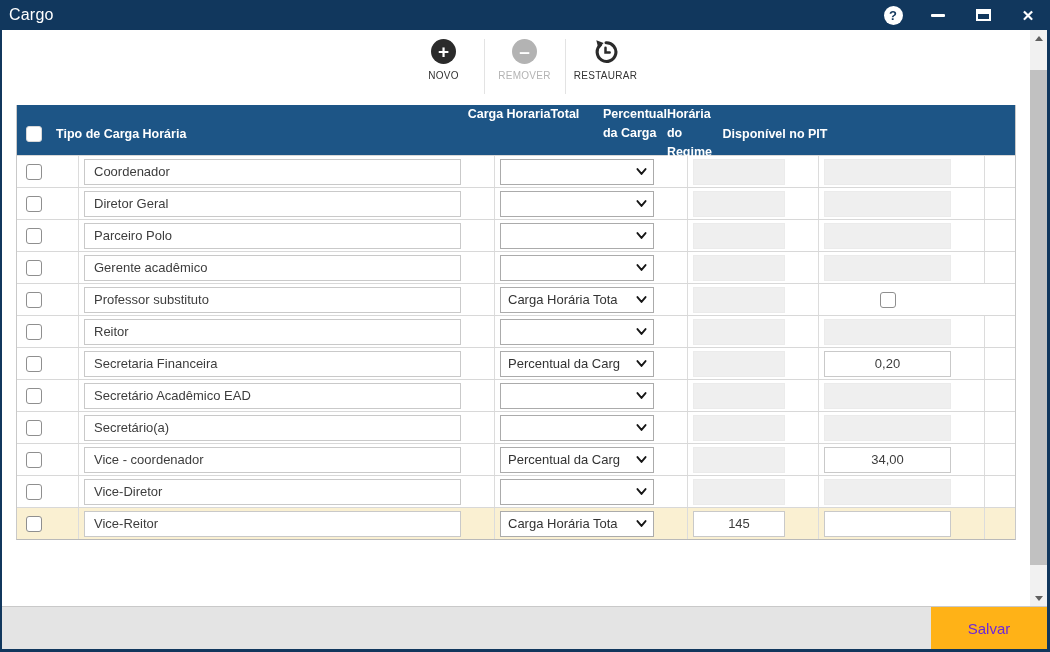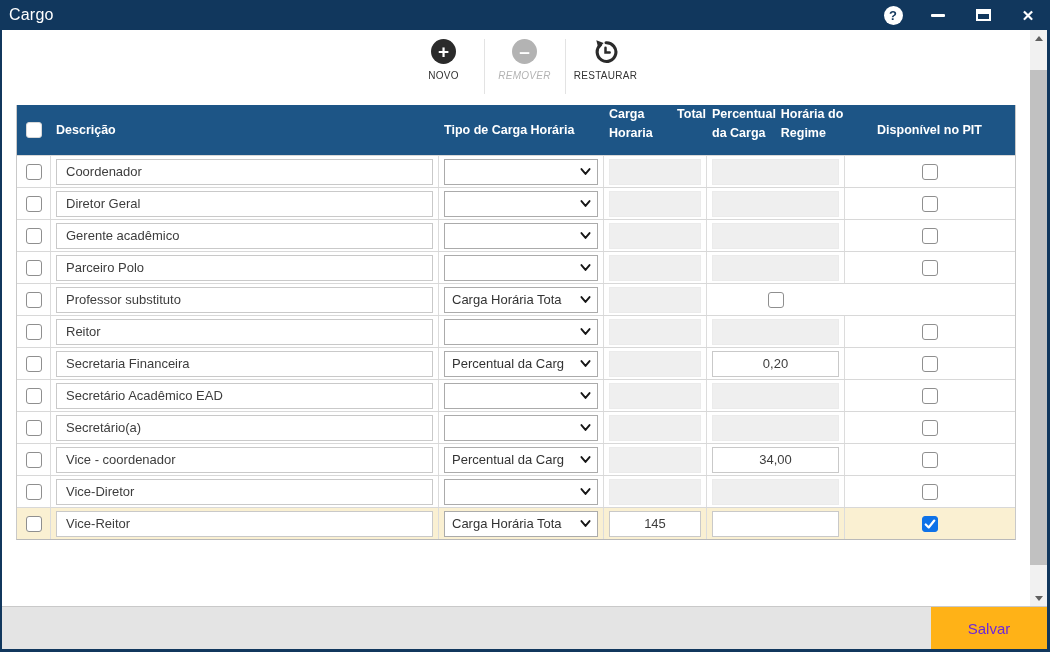--- a/index.html
+++ b/index.html
@@ -21,34 +21,34 @@
   .main { position:absolute; top:30px; left:2px; right:3px; bottom:3px; background:#fff; overflow:hidden; }
 
   
   .toolbar { position:absolute; top:0; left:0; width:100%; height:75px; background:#fff;
     display:flex; align-items:flex-start; justify-content:center; padding-top:9px; }
   .tb-btn { width:78px; display:flex; flex-direction:column; align-items:center; gap:6px; cursor:pointer; }
   .tb-circle { width:25px; height:25px; border-radius:50%; background:#2b2b2b; color:#fff;
     display:flex; align-items:center; justify-content:center; font-size:19px; font-weight:bold; line-height:1; }
   .tb-btn.disabled .tb-circle { background:#b3b3b3; }
   .tb-label { font-size:10px; color:#333; letter-spacing:.3px; }
-  .tb-btn.disabled .tb-label { color:#b3b3b3;font-style:italic; }
+  .tb-btn.disabled .tb-label { color:#b3b3b3; }
   .tb-divider { width:1px; height:55px; background:#e3e3e3; margin:0 1px; }
 
   
   .table { position:absolute; left:14px; top:75px; width:1000px;
     border-left:1px solid #c9c9c9; border-right:1px solid #c9c9c9; border-bottom:1px solid #b9b9b9; }
   .grid-cols { display:grid; grid-template-columns:33px 388px 165px 103px 138px 171px; }
   .thead { background:#1D5586; color:#fff; height:50px; }
   .hcell { display:flex; align-items:center; font-size:12.5px; font-weight:bold; padding-left:6px; }
   .hcell.two-line { flex-direction:row; align-items:flex-start; justify-content:center; line-height:19px; }
   .hcell.center { justify-content:center; padding-left:0; }
   .hc-check { justify-content:center; padding-left:0; }
 
-  .trow { height:32px; border-top:1px solid #d8d8d8; background:#fff; }
+  .trow { height:32px; border-top:1px solid #d8d8d8; background:#fff;gap:28px; }
   .trow.highlighted { background:#FAF0D2; }
   .cell { display:flex; align-items:center; justify-content:center; border-left:1px solid #dcdcdc; }
   .cell:first-child { border-left:none; }
 
   .cb { width:16px; height:16px; background:#fff; border:1px solid #8f8f8f; border-radius:3px;
     display:flex; align-items:center; justify-content:center; cursor:pointer; }
   .cb.hdr { border:1px solid #d8d8d8; }
   .cb.checked { background:#0E72E8; border-color:#0E72E8; }
 
   .tinput, .ninput { height:26px; width:calc(100% - 10px); border:1px solid #c9c9c9;
@@ -122,21 +122,20 @@
         </span>
         <span class="tb-label">RESTAURAR</span>
       </div>
     </div>
 
     <div class="table">
       <div class="thead grid-cols">
         <div class="hcell hc-check">
           <span class="cb hdr"></span>
         </div>
-        <div class="hcell">Descrição</div>
         <div class="hcell">Tipo de Carga Horária</div>
         <div class="hcell two-line">
           <span>Carga Horaria</span>
           <span>Total</span>
         </div>
         <div class="hcell two-line">
           <span>Percentual da Carga</span>
           <span>Horária do Regime</span>
         </div>
         <div class="hcell center">Disponível no PIT</div>
@@ -190,46 +189,46 @@
             </div>
             <div class="cell">
               <span class="cb"></span>
             </div>
           </div>
           <div class="trow grid-cols">
             <div class="cell">
               <span class="cb"></span>
             </div>
             <div class="cell">
+              <input class="tinput" value="Parceiro Polo" style="">
+            </div>
+            <div class="cell">
+              <div class="select">
+                <span class="sel-label"></span>
+                <svg class="chev" viewBox="0 0 16 16" width="13" height="13">
+                  <polyline points="3,5 8,11 13,5" fill="none" stroke="#161616" stroke-width="2.3" stroke-linecap="round" stroke-linejoin="round"></polyline>
+                </svg>
+              </div>
+            </div>
+            <div class="cell">
+              <input class="ninput disabled" disabled="" style="">
+            </div>
+            <div class="cell">
+              <input class="ninput disabled" disabled="" style="">
+            </div>
+            <div class="cell">
+              <span class="cb"></span>
+            </div>
+          </div>
+          <div class="trow grid-cols">
+            <div class="cell">
+              <span class="cb"></span>
+            </div>
+            <div class="cell">
               <input class="tinput" value="Gerente acadêmico" style="">
-            </div>
-            <div class="cell">
-              <div class="select">
-                <span class="sel-label"></span>
-                <svg class="chev" viewBox="0 0 16 16" width="13" height="13">
-                  <polyline points="3,5 8,11 13,5" fill="none" stroke="#161616" stroke-width="2.3" stroke-linecap="round" stroke-linejoin="round"></polyline>
-                </svg>
-              </div>
-            </div>
-            <div class="cell">
-              <input class="ninput disabled" disabled="" style="">
-            </div>
-            <div class="cell">
-              <input class="ninput disabled" disabled="" style="">
-            </div>
-            <div class="cell">
-              <span class="cb"></span>
-            </div>
-          </div>
-          <div class="trow grid-cols">
-            <div class="cell">
-              <span class="cb"></span>
-            </div>
-            <div class="cell">
-              <input class="tinput" value="Parceiro Polo" style="">
             </div>
             <div class="cell">
               <div class="select">
                 <span class="sel-label"></span>
                 <svg class="chev" viewBox="0 0 16 16" width="13" height="13">
                   <polyline points="3,5 8,11 13,5" fill="none" stroke="#161616" stroke-width="2.3" stroke-linecap="round" stroke-linejoin="round"></polyline>
                 </svg>
               </div>
             </div>
             <div class="cell">

